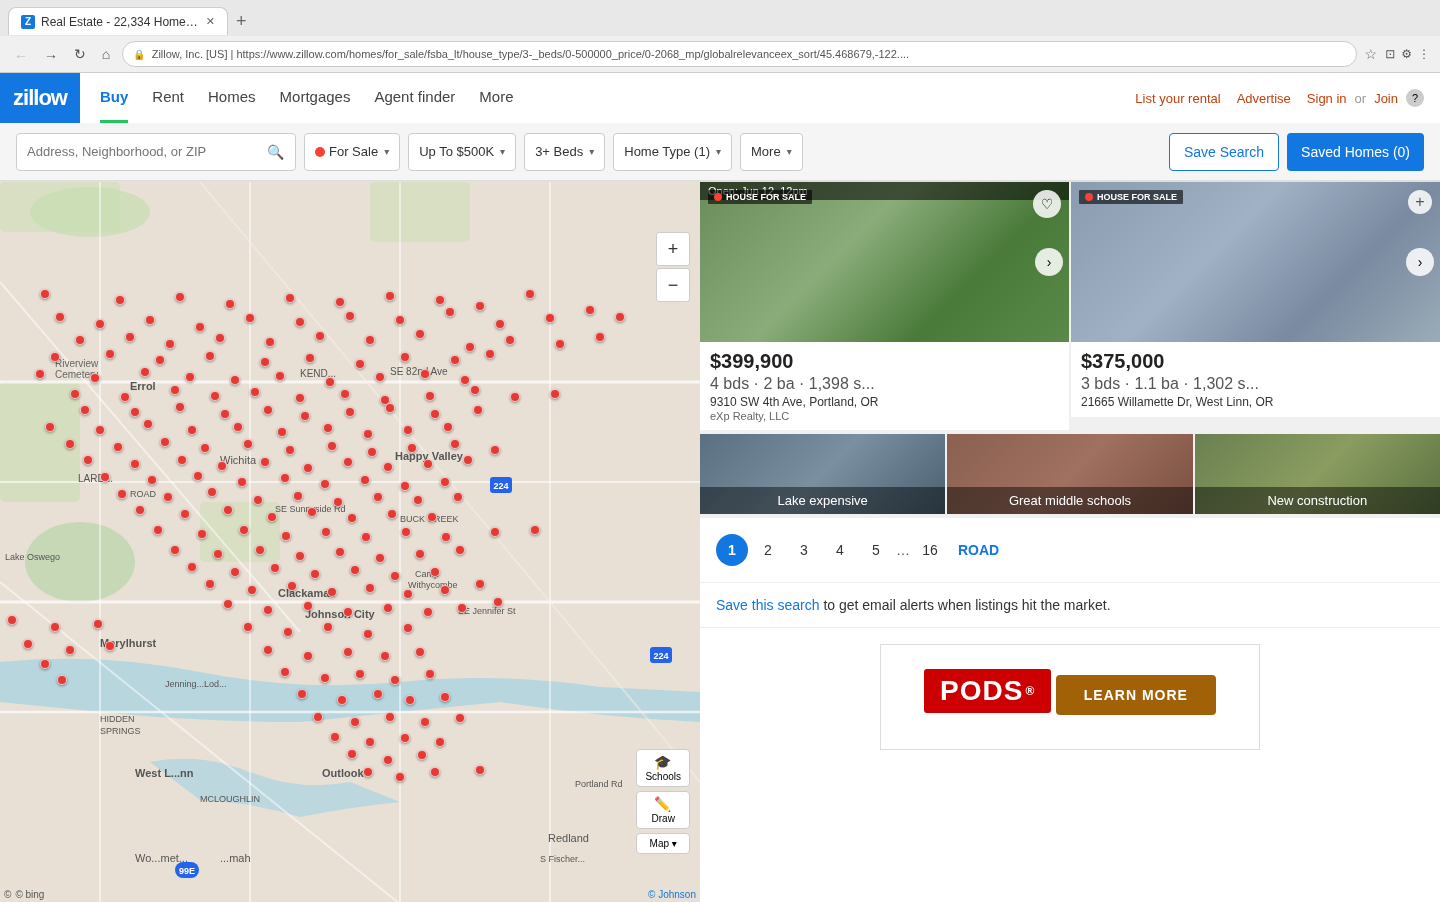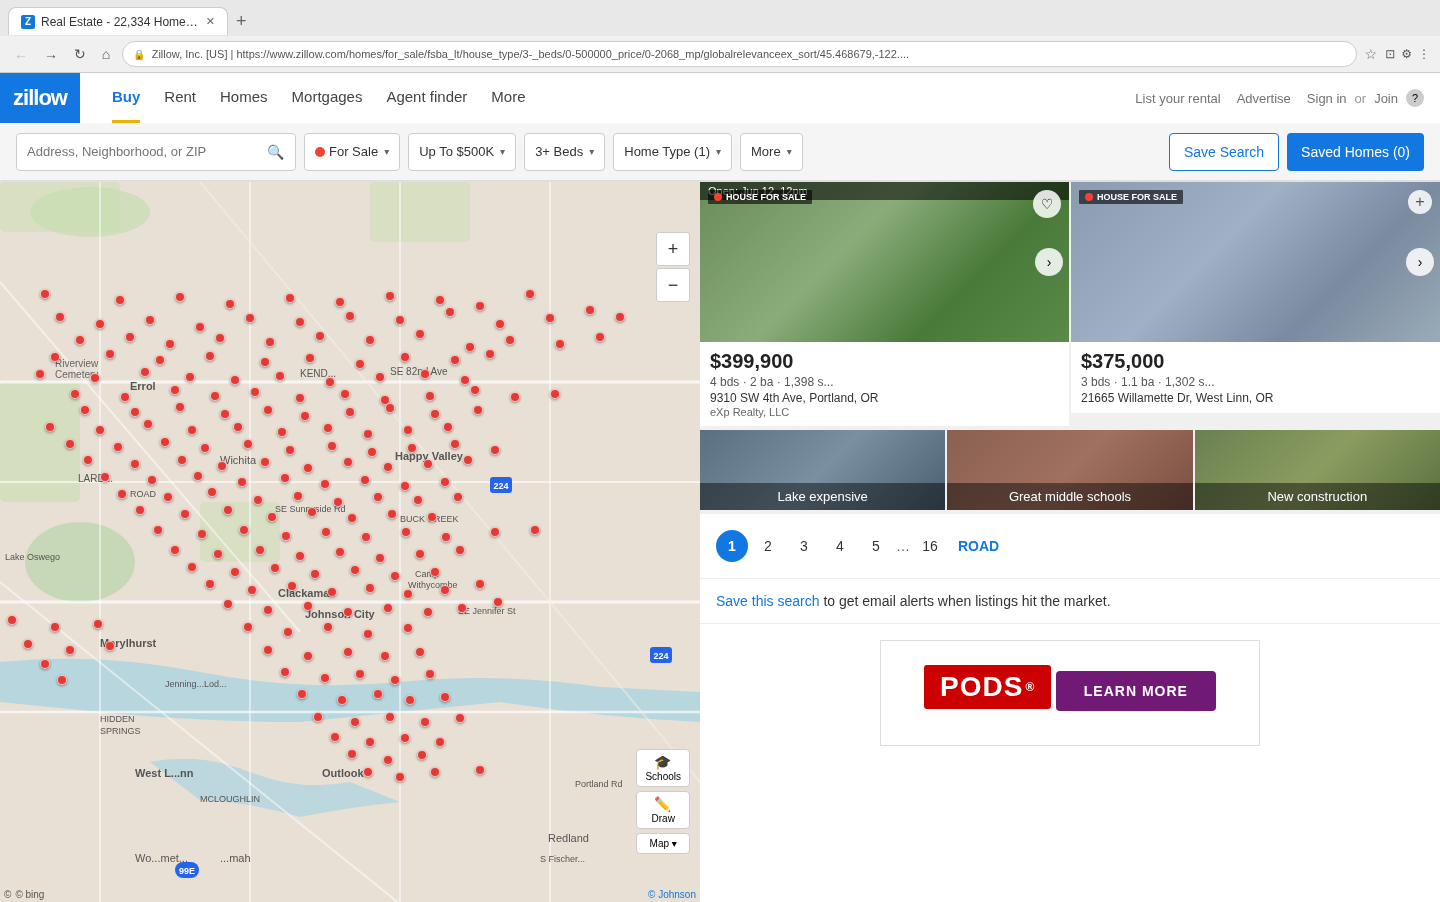--- a/index.html
+++ b/index.html
@@ -18,28 +18,28 @@
     .nav-btn.disabled { color: #bbb; }
     .url-bar { flex: 1; display: flex; align-items: center; background: #fff; border: 1px solid #ccc; border-radius: 20px; padding: 2px 10px; gap: 6px; height: 26px; font-size: 11px; color: #555; }
     .lock-icon { font-size: 10px; color: #555; }
     .url-text { flex: 1; overflow: hidden; text-overflow: ellipsis; white-space: nowrap; }
     .star-btn { background: none; border: none; font-size: 14px; color: #666; cursor: pointer; }
     .browser-actions { display: flex; gap: 6px; }
     .browser-action-btn { background: none; border: none; font-size: 12px; color: #555; cursor: pointer; }
 
     
     .app-header { background: #fff; border-bottom: 1px solid #e0e0e0; }
-    .top-nav { display: flex; align-items: center; padding: 0 16px; height: 50px; gap: 12px; }
+    .top-nav { display: flex; align-items: center; padding: 0 16px; height: 50px; gap: 0; }
     .zillow-logo { background: #1277e1; width: 80px; height: 50px; display: flex; align-items: center; justify-content: center; margin-right: 20px; margin-left: -16px; }
     .zillow-logo-text { color: #fff; font-weight: bold; font-size: 22px; letter-spacing: -1px; }
     .nav-links { display: flex; gap: 24px; flex: 1; }
     .nav-link { font-size: 15px; color: #444; text-decoration: none; padding: 15px 0; cursor: pointer; border-bottom: 3px solid transparent; }
-    .nav-link.active { color: #1277e1; border-bottom: 3px solid #eab308; font-weight: 600; }
+    .nav-link.active { color: #1277e1; border-bottom: 3px solid #22c55e; font-weight: 600; }
     .top-nav-actions { display: flex; align-items: center; gap: 4px; font-size: 13px; }
-    .top-nav-link { color: #737373; cursor: pointer; text-decoration: none; text-align: center; }
+    .top-nav-link { color: #c2410c; cursor: pointer; text-decoration: none; text-align: center; }
     .top-nav-sep { color: #999; margin: 0 4px; }
 
     
     .search-bar { display: flex; align-items: center; padding: 8px 16px; gap: 8px; height: 58px; background: #f5f5f5; border-bottom: 1px solid #ddd; }
     .search-input-wrap { display: flex; align-items: center; background: #fff; border: 1px solid #ccc; border-radius: 4px; padding: 0 10px; height: 38px; width: 280px; gap: 6px; }
     .search-input-wrap input { border: none; outline: none; font-size: 13px; width: 100%; color: #333; }
     .search-icon { color: #666; font-size: 14px; cursor: pointer; }
     .filter-btn { display: flex; align-items: center; gap: 4px; background: #fff; border: 1px solid #ccc; border-radius: 4px; padding: 0 10px; height: 38px; font-size: 13px; color: #333; cursor: pointer; white-space: nowrap; }
     .filter-btn .dot { width: 10px; height: 10px; background: #f44336; border-radius: 50%; }
     .filter-btn .chevron { font-size: 10px; color: #666; margin-left: 2px; }
@@ -63,21 +63,21 @@
 
     
     .right-panel { flex: 1; overflow-y: auto; background: #fff; }
     .listing-cards { display: flex; gap: 2px; padding: 0; background: #f0f0f0; }
     .listing-card { flex: 1; position: relative; cursor: pointer; }
     .listing-card-img { width: 100%; height: 160px; background: #888; position: relative; overflow: hidden; }
     .listing-badge { position: absolute; top: 8px; left: 8px; background: rgba(0,0,0,0.6); color: #fff; font-size: 9px; font-weight: bold; padding: 2px 6px; border-radius: 1px; display: flex; align-items: center; gap: 4px; }
     .listing-badge .status-dot { width: 8px; height: 8px; background: #f44336; border-radius: 50%; }
     .listing-info { padding: 8px 10px; background: #fff; }
     .listing-price { font-size: 20px; font-weight: bold; color: #222; }
-    .listing-details { font-size: 12px; color: #555; margin-top: 2px; }
+    .listing-details { font-size: 16px; color: #555; margin-top: 2px; }
     .listing-address { font-size: 12px; color: #333; margin-top: 2px; }
     .listing-agent { font-size: 11px; color: #666; margin-top: 1px; }
     .listing-nav-arrow { position: absolute; top: 50%; transform: translateY(-50%); background: rgba(255,255,255,0.85); border: none; border-radius: 50%; width: 28px; height: 28px; font-size: 14px; cursor: pointer; display: flex; align-items: center; justify-content: center; }
     .listing-nav-arrow.right { right: 6px; }
     .listing-heart { position: absolute; top: 8px; right: 8px; background: rgba(255,255,255,0.85); border: none; border-radius: 50%; width: 28px; height: 28px; font-size: 14px; cursor: pointer; display: flex; align-items: center; justify-content: center; }
     .listing-plus { position: absolute; top: 8px; right: 8px; background: rgba(255,255,255,0.85); border: none; border-radius: 50%; width: 24px; height: 24px; font-size: 16px; cursor: pointer; display: flex; align-items: center; justify-content: center; color: #555; }
     .open-house-banner { position: absolute; top: 0; left: 0; right: 0; background: rgba(0,0,0,0.55); color: #fff; font-size: 11px; padding: 3px 8px; }
 
     
     .category-cards { display: flex; gap: 2px; padding: 4px 0; background: #f0f0f0; }
@@ -95,21 +95,21 @@
     
     .save-prompt { padding: 14px 16px; font-size: 14px; color: #333; border-bottom: 1px solid #eee; }
     .save-link { color: #1277e1; cursor: pointer; }
 
     
     .ad-banner { margin: 16px auto; max-width: 380px; border: 1px solid #ddd; padding: 24px; text-align: center; }
     .pods-logo { background: #fff; display: inline-block; margin-bottom: 12px; }
     .pods-logo-box { background: #cc0000; color: #fff; font-size: 28px; font-weight: 900; padding: 6px 16px; border-radius: 3px; display: inline-flex; align-items: center; gap: 2px; letter-spacing: 1px; }
     .pods-tagline { font-size: 22px; font-weight: 800; color: #111; margin-bottom: 4px; letter-spacing: 1px; }
     .pods-sub { font-size: 14px; color: #444; margin-bottom: 16px; }
-    .pods-cta { background: #701a75; color: #fff; border: none; border-radius: 4px; padding: 12px 28px; font-size: 14px; font-weight: bold; cursor: pointer; letter-spacing: 1px; }
+    .pods-cta { background: #a16207; color: #fff; border: none; border-radius: 4px; padding: 12px 28px; font-size: 14px; font-weight: bold; cursor: pointer; letter-spacing: 1px; }
 
     
     .right-panel::-webkit-scrollbar { width: 6px; }
     .right-panel::-webkit-scrollbar-thumb { background: #ccc; border-radius: 3px; }
   </style>
 </head>
 <body>
 
 <div class="browser-chrome">
   <div class="tab-bar">

